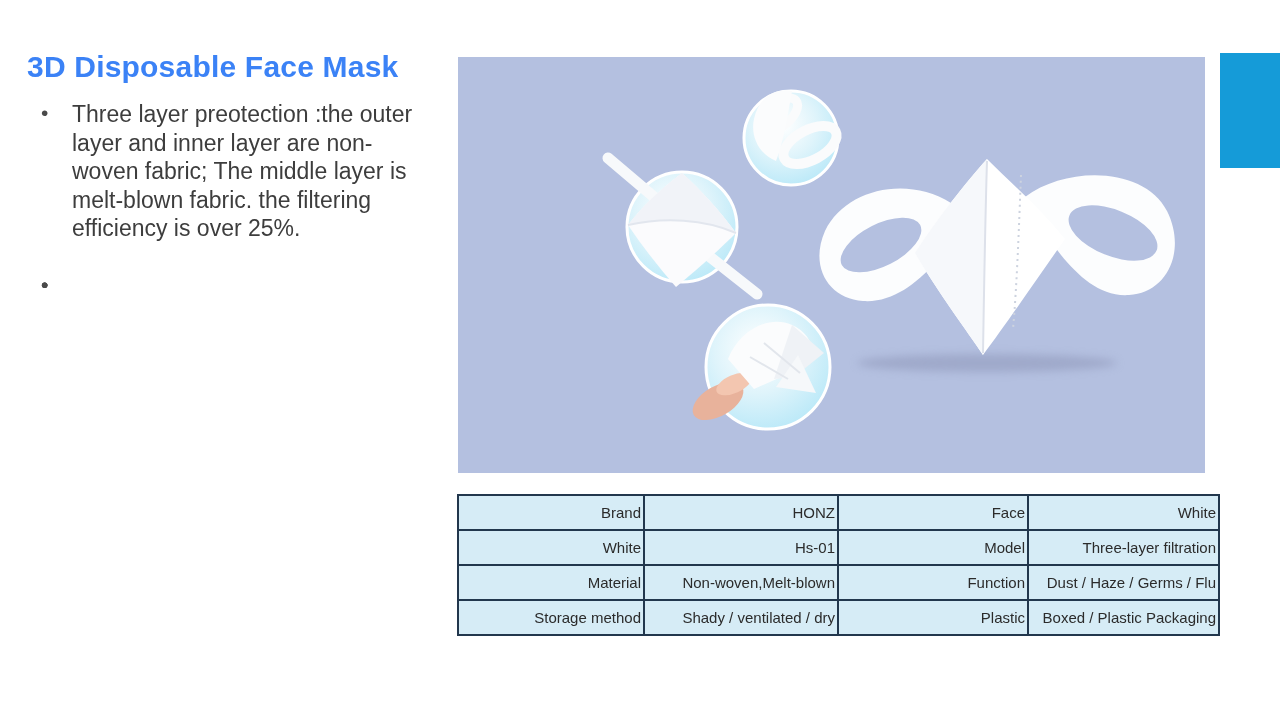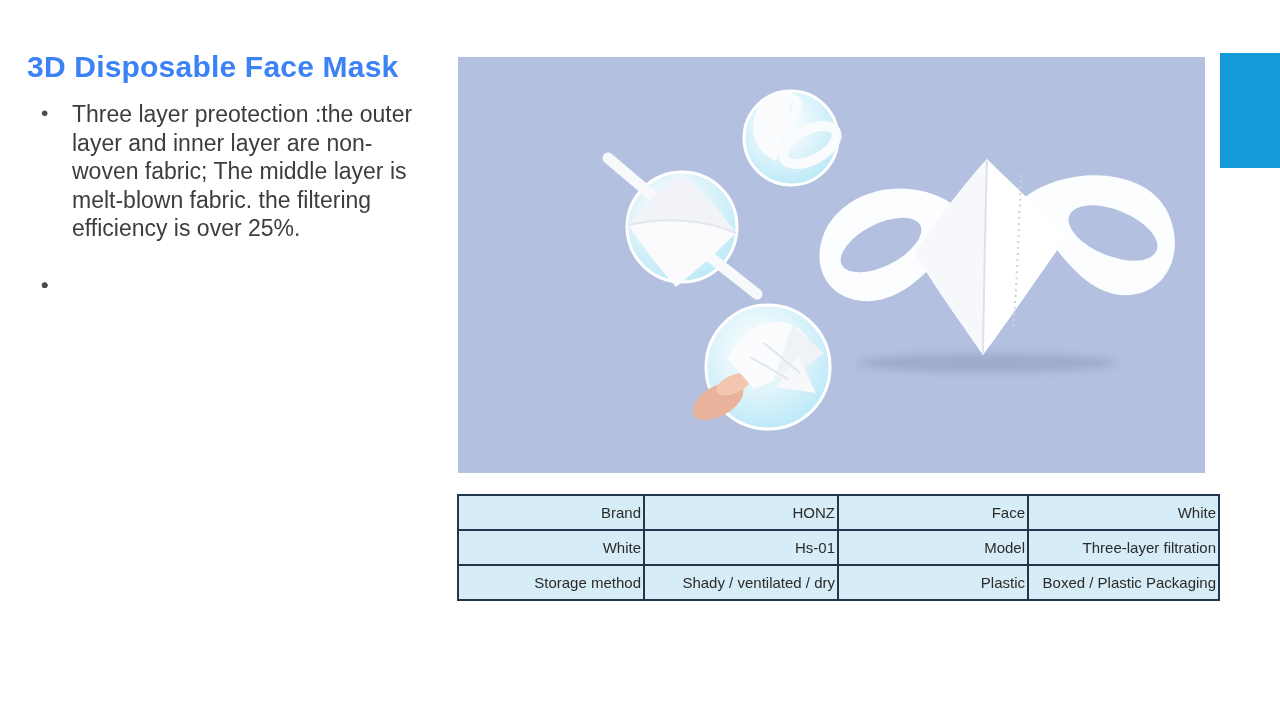--- a/index.html
+++ b/index.html
@@ -183,20 +183,26 @@
           <td>Face</td>
           <td>White</td>
         </tr>
         <tr>
           <td>White</td>
           <td>Hs-01</td>
           <td>Model</td>
           <td>Three-layer filtration</td>
         </tr>
         <tr>
+          <td>Material</td>
+          <td>Non-woven,Melt-blown</td>
+          <td>Function</td>
+          <td>Dust / Haze / Germs / Flu</td>
+        </tr>
+        <tr>
           <td>Storage method</td>
           <td>Shady / ventilated / dry</td>
           <td>Plastic</td>
           <td>Boxed / Plastic Packaging</td>
         </tr>
       </tbody>
     </table>
   </div>
 
 </div>

